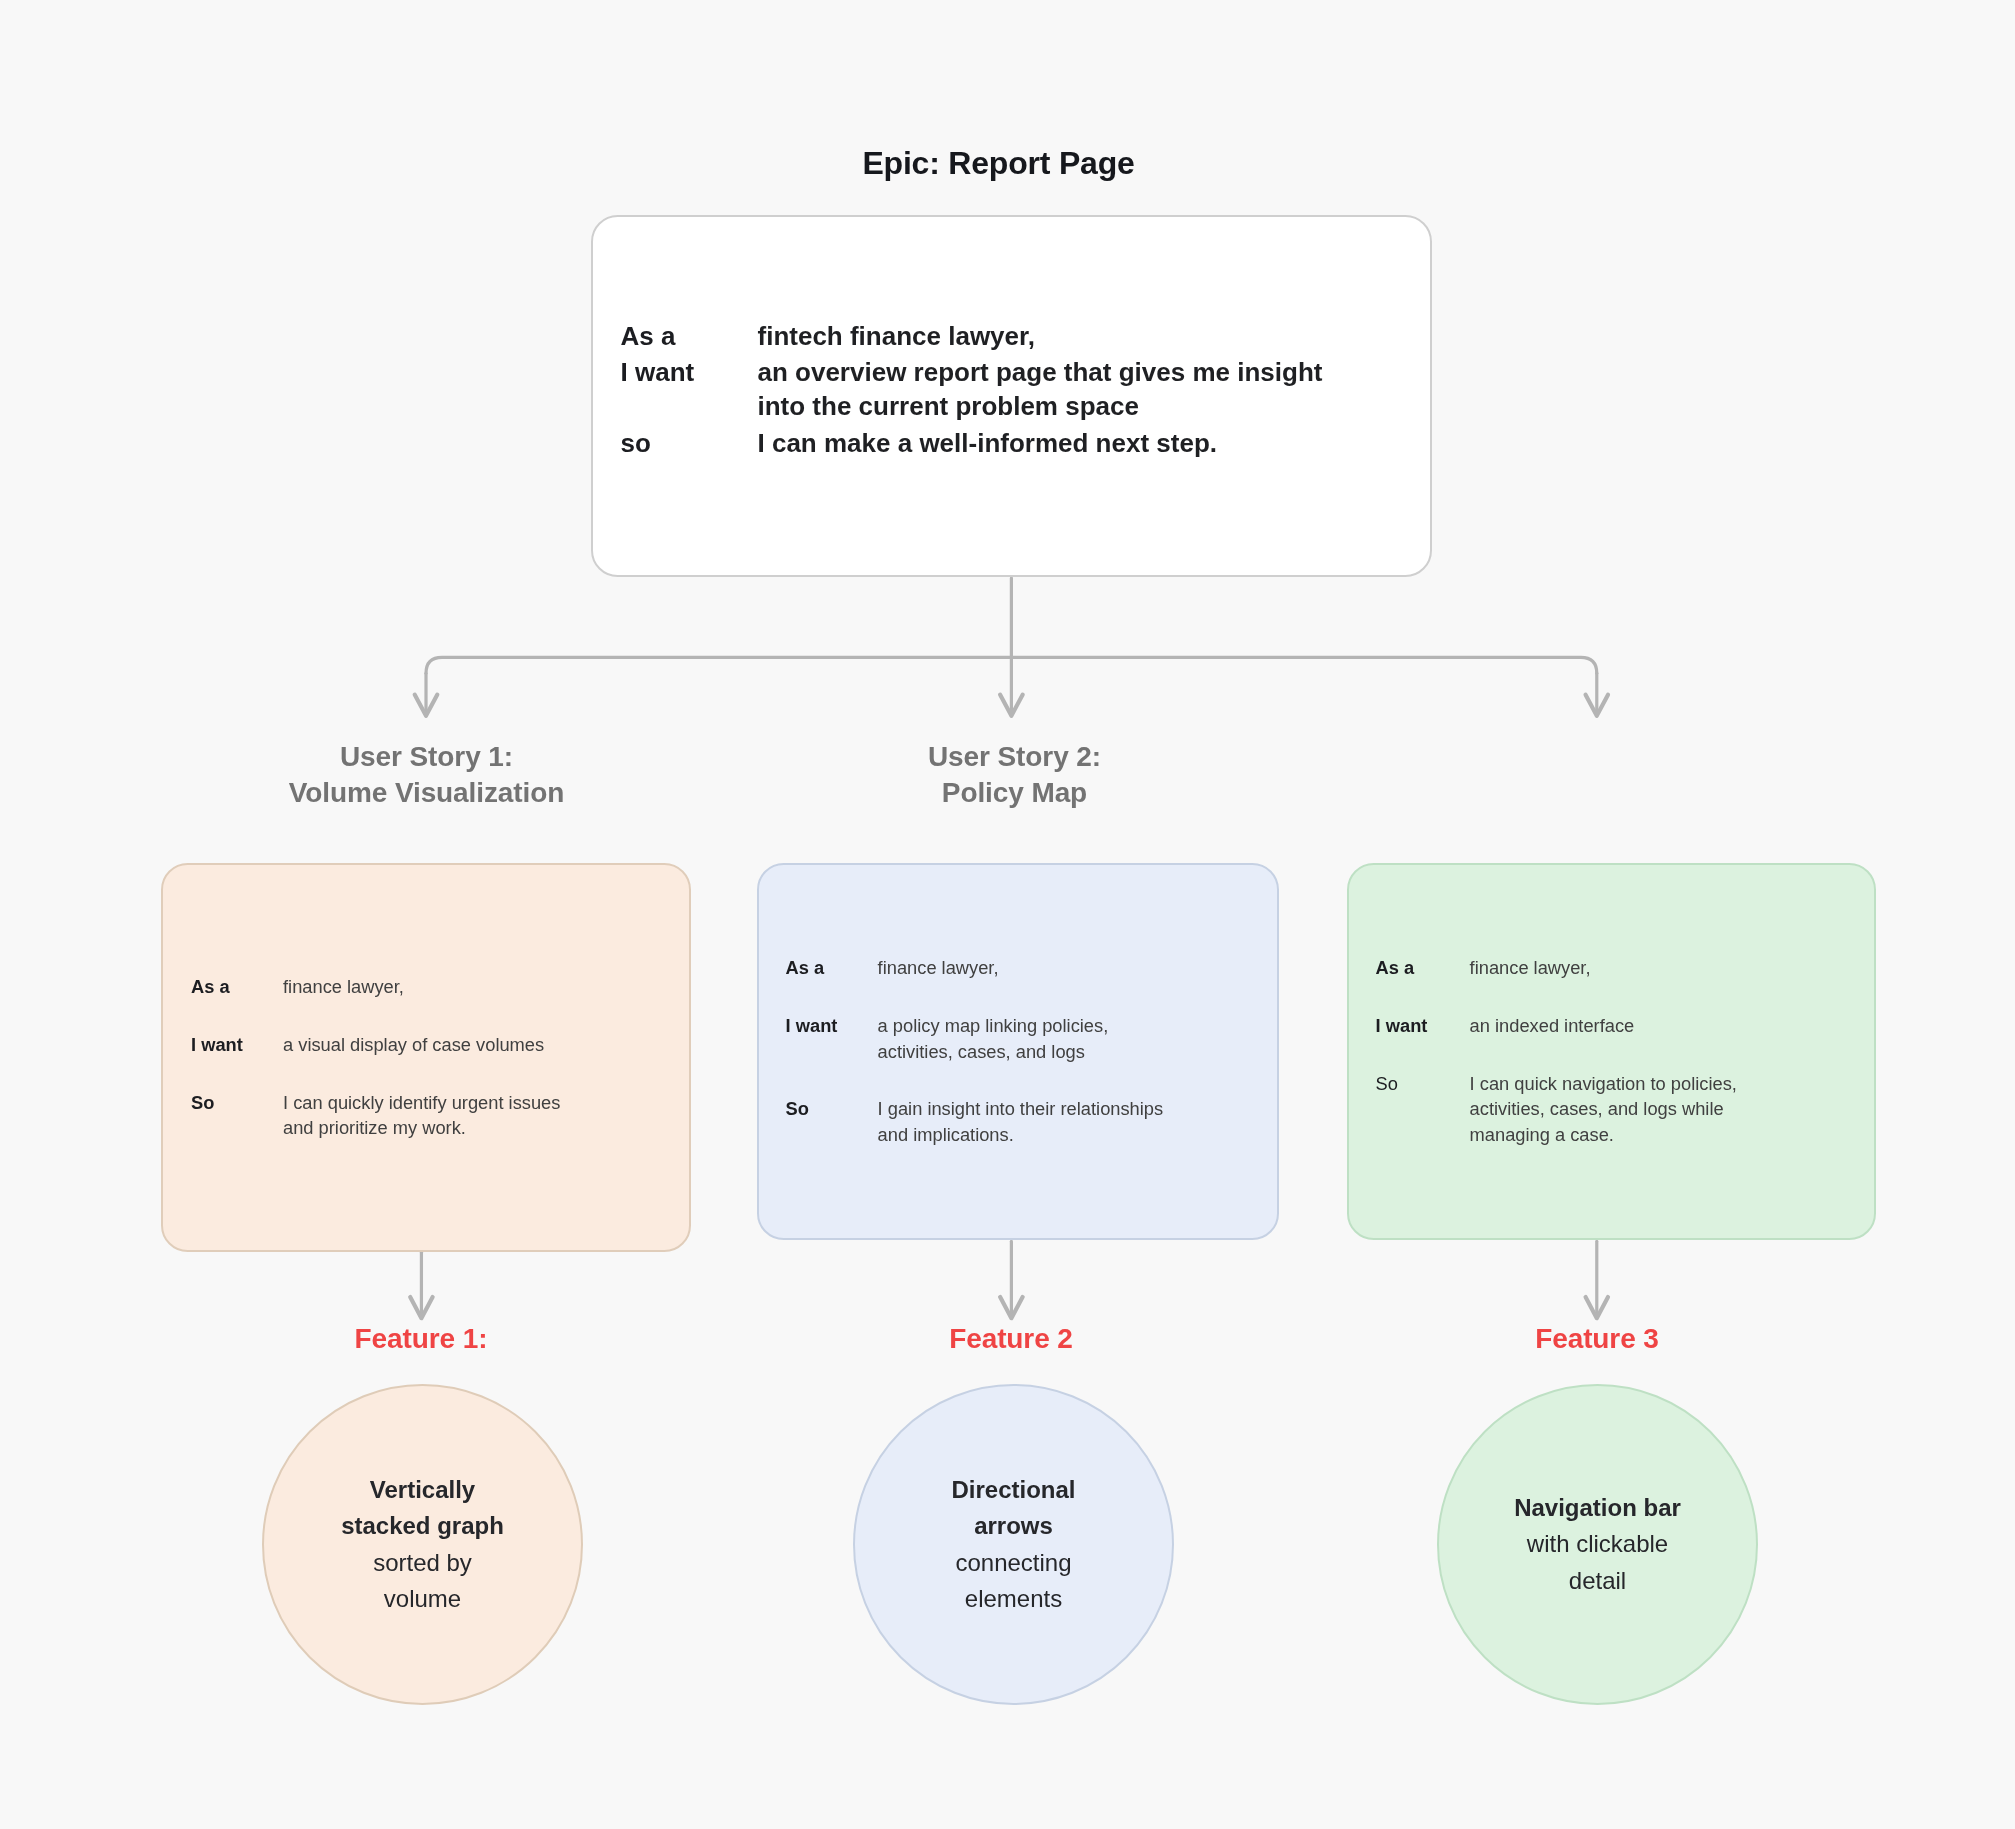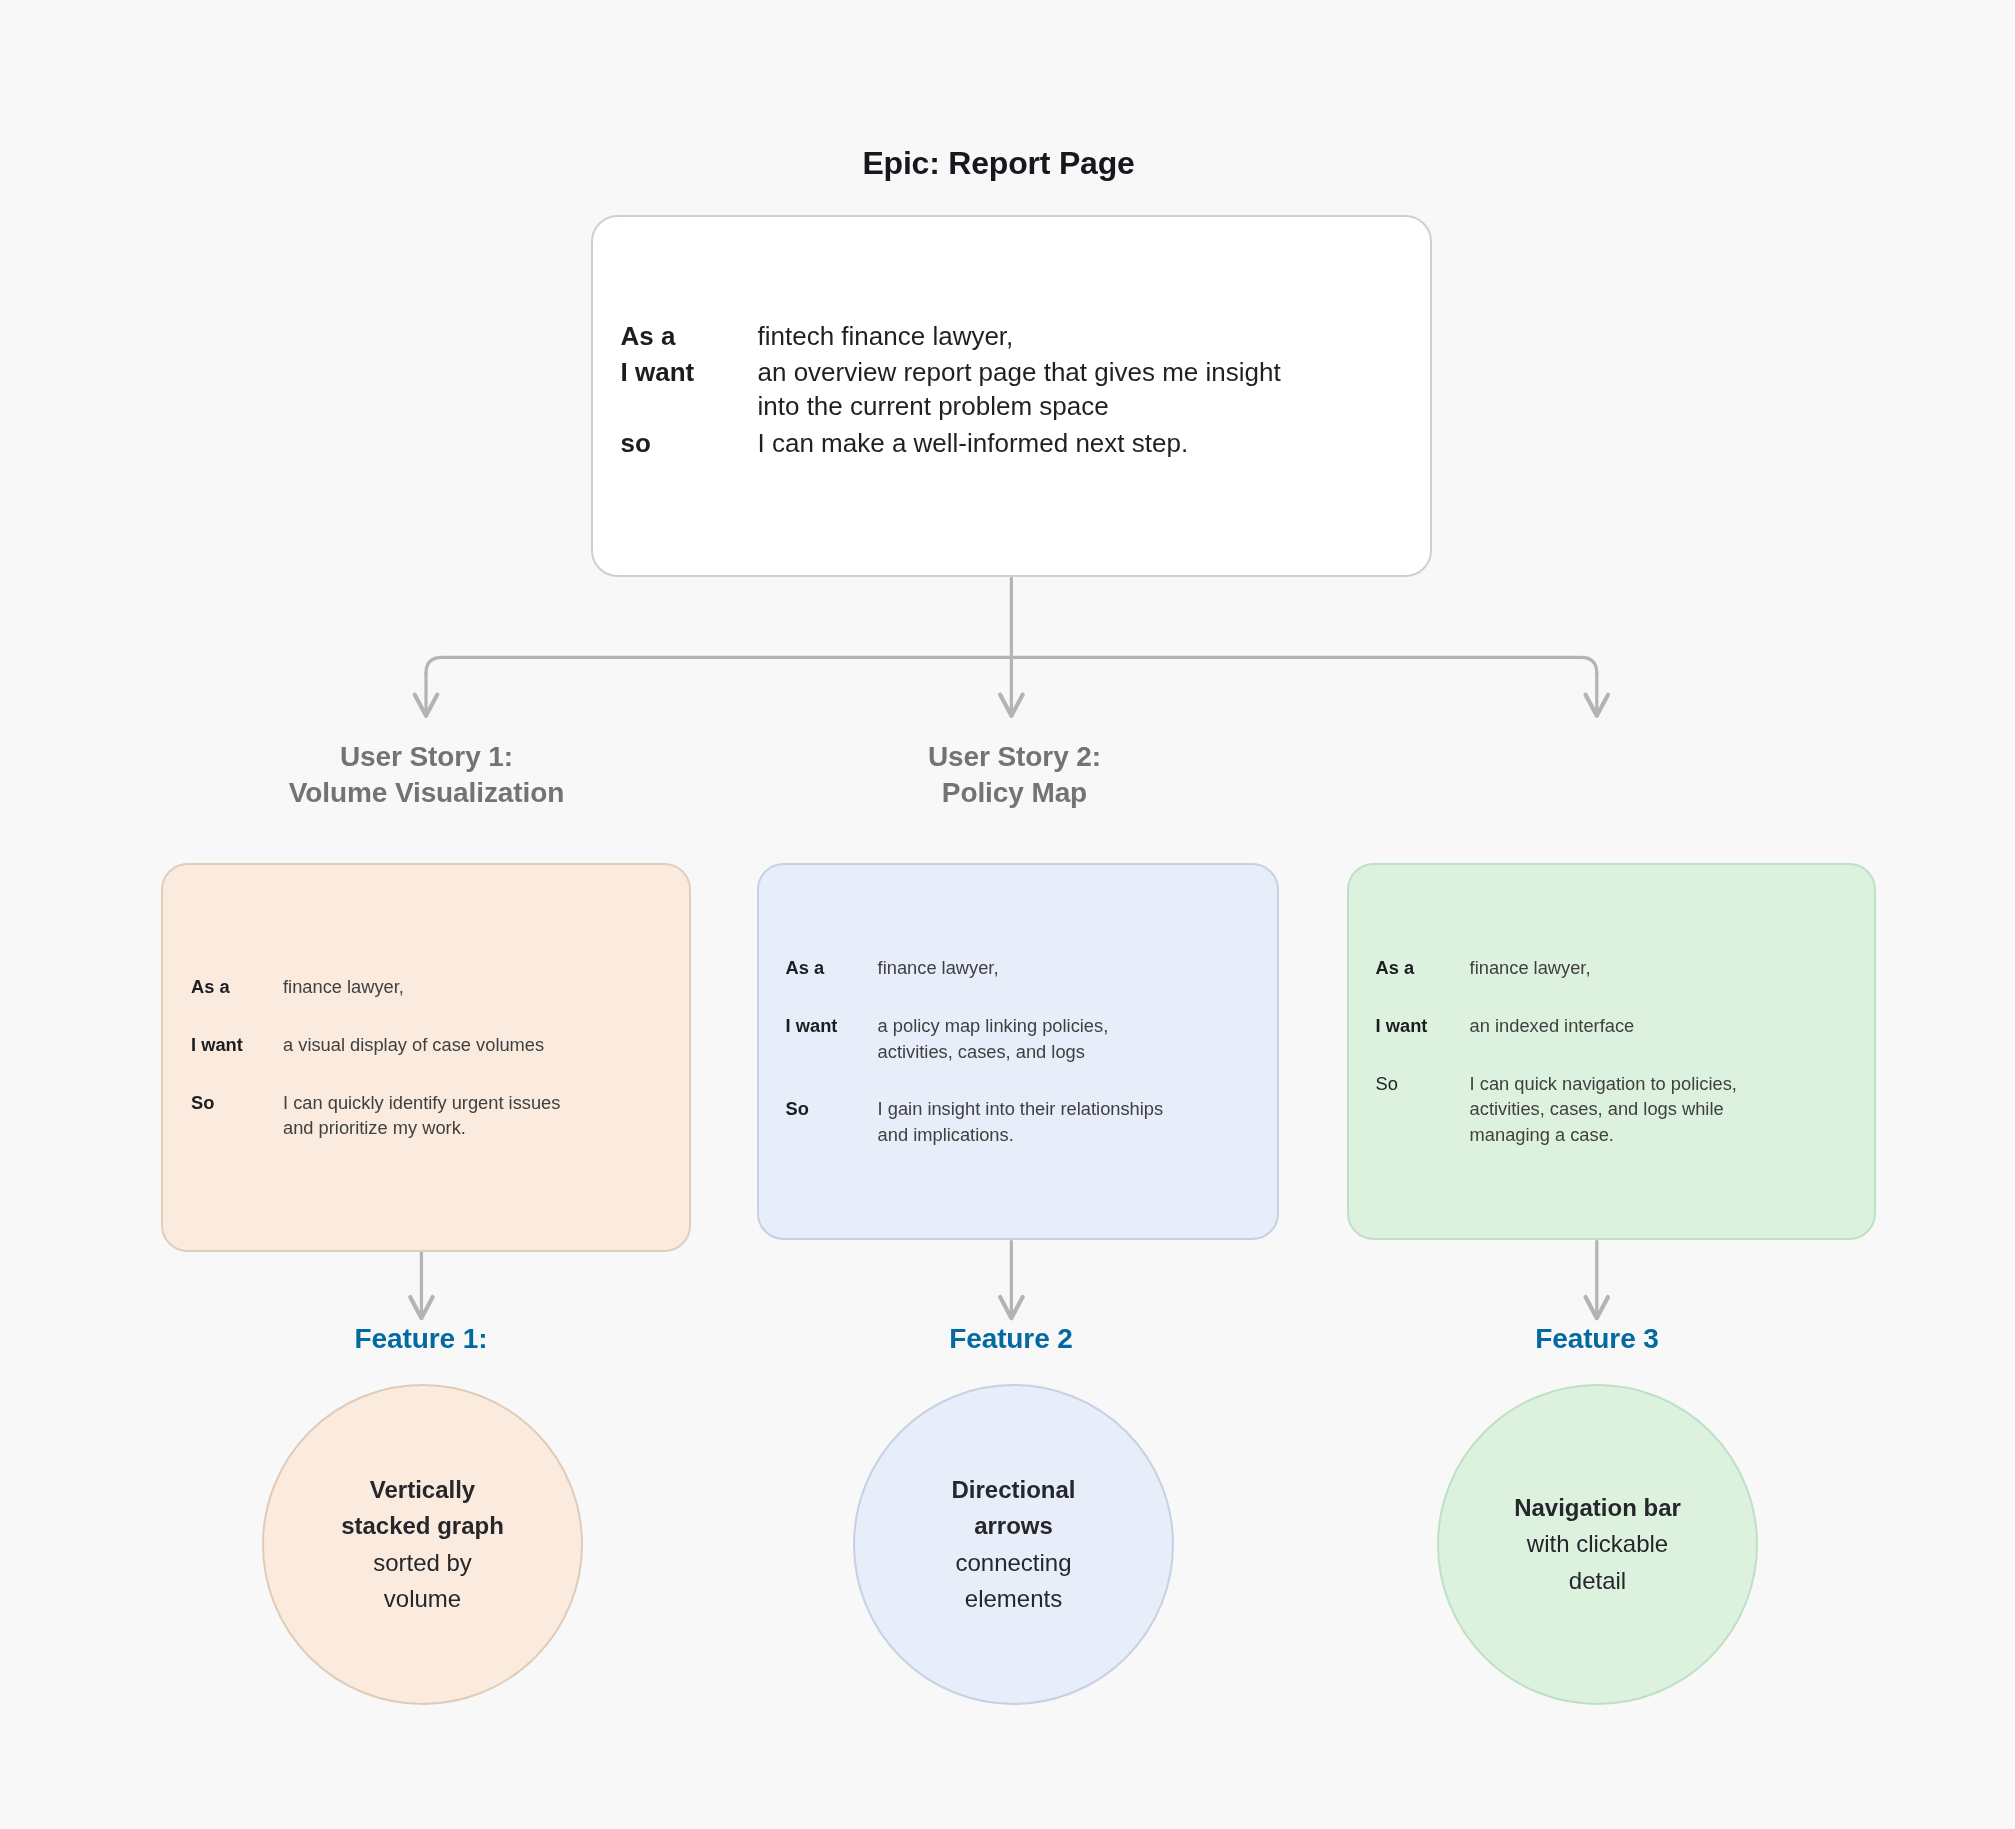--- a/index.html
+++ b/index.html
@@ -64,21 +64,21 @@
   .erow .lbl {
     width: 137px;
     flex: 0 0 137px;
     font-size: 26px;
     font-weight: bold;
     line-height: 1.32;
     color: #1c1d21;
   }
   .erow .val {
     font-size: 26px;
-    font-weight: normal;
+    font-weight: bold;
     line-height: 1.32;
     color: #1f2023;
     white-space: pre-line;
   }
 
   
   .story-heading {
     position: absolute;
     text-align: center;
     font-size: 28px;
@@ -124,21 +124,21 @@
     color: #404040;
     white-space: pre-line;
   }
 
   
   .feature-label {
     position: absolute;
     text-align: center;
     font-size: 28px;
     font-weight: bold;
-    color: #0369a1;
+    color: #ef4444;
     letter-spacing: -0.1px;
   }
   .feature-circle {
     position: absolute;
     border-radius: 50%;
     border-style: solid;
     border-width: 2.3px;
     box-sizing: border-box;
     display: flex;
     flex-direction: column;

